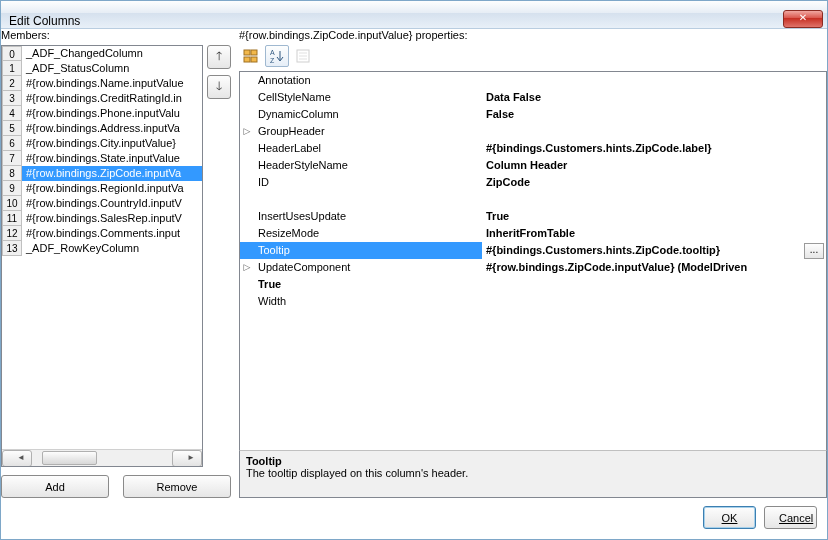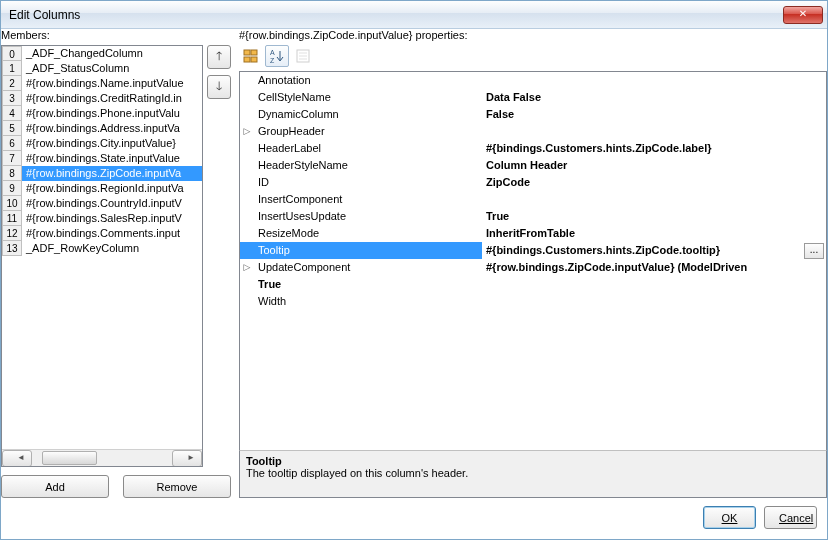--- a/index.html
+++ b/index.html
@@ -18,21 +18,21 @@
     border: 1px solid #7ea7c8;
     background: #fff;
     display: flex;
     flex-direction: column;
   }
   .titlebar {
     height: 28px;
     background: linear-gradient(#fdfefe, #e6edf5 45%, #d6e1ee 46%, #e8f0f8);
     border-bottom: 1px solid #b9cde0;
     display: flex;
-    align-items: center;
+    align-items: flex-end;
     padding: 0 4px 0 8px;
   }
   .titlebar .title {
     flex: 1;
     font-size: 12px;
     color: #000;
   }
   .close-btn {
     width: 40px;
     height: 18px;
@@ -393,21 +393,20 @@
             <div class="pname">HeaderStyleName</div>
             <div class="pval">Column Header</div>
           </div>
           <div class="prop-row">
             <div class="exp"></div>
             <div class="pname">ID</div>
             <div class="pval">ZipCode</div>
           </div>
           <div class="prop-row">
             <div class="exp"></div>
-            <div class="pname">InsertComponent</div>
             <div class="pval"></div>
           </div>
           <div class="prop-row">
             <div class="exp"></div>
             <div class="pname">InsertUsesUpdate</div>
             <div class="pval">True</div>
           </div>
           <div class="prop-row">
             <div class="exp"></div>
             <div class="pname">ResizeMode</div>

